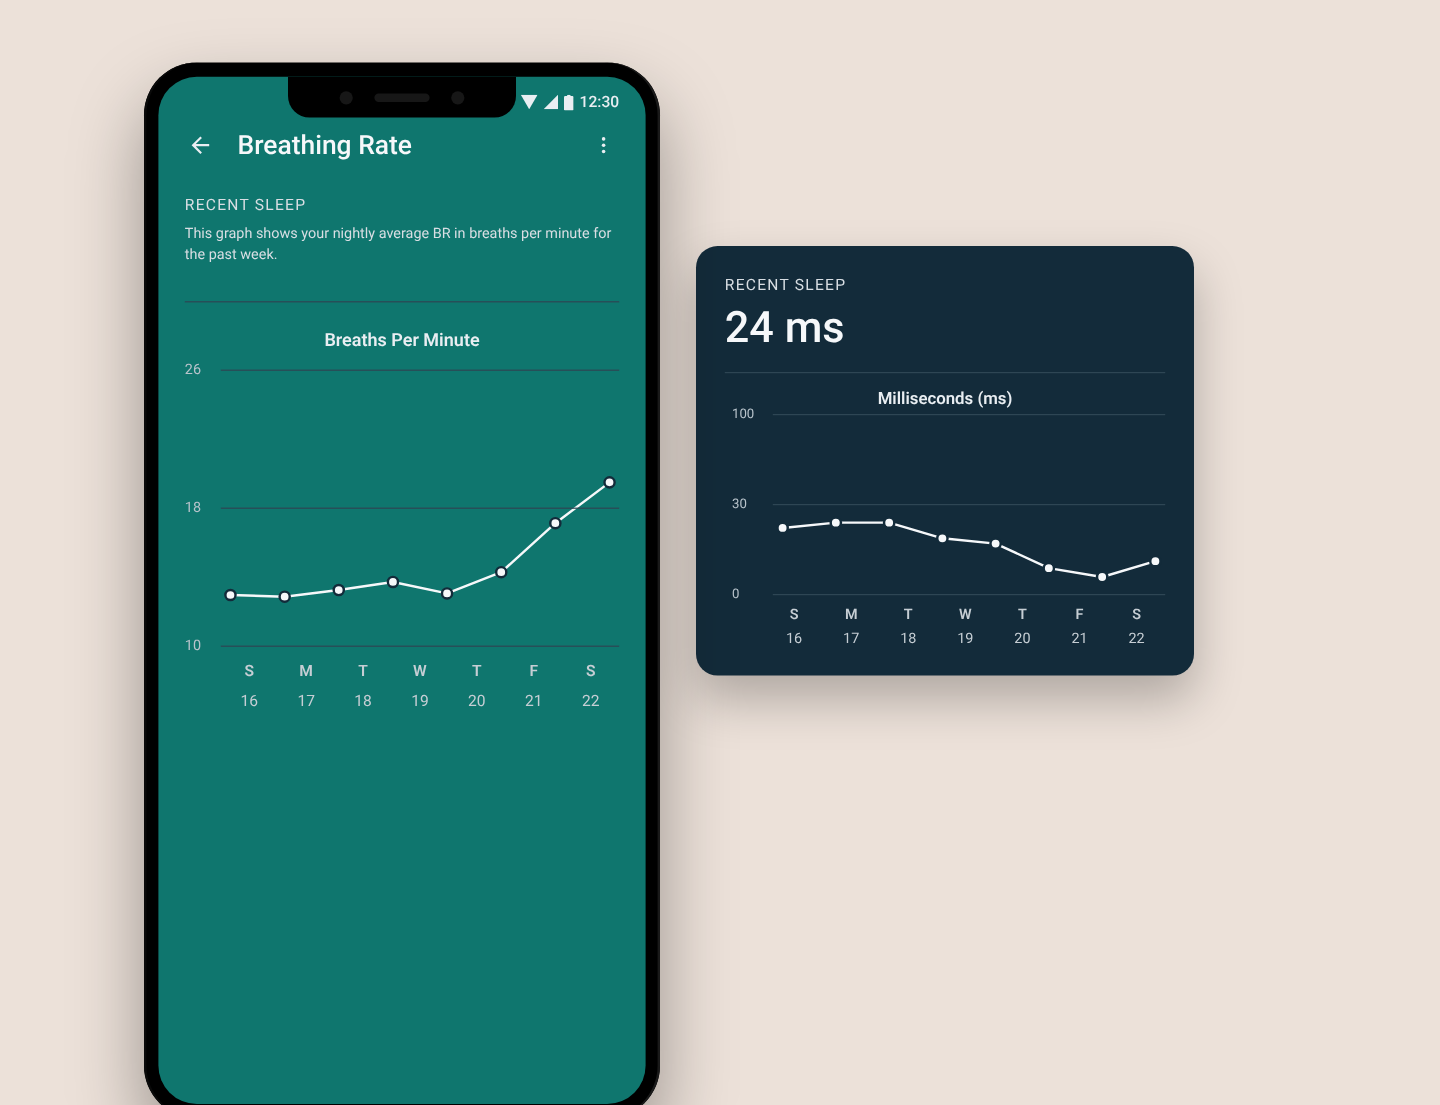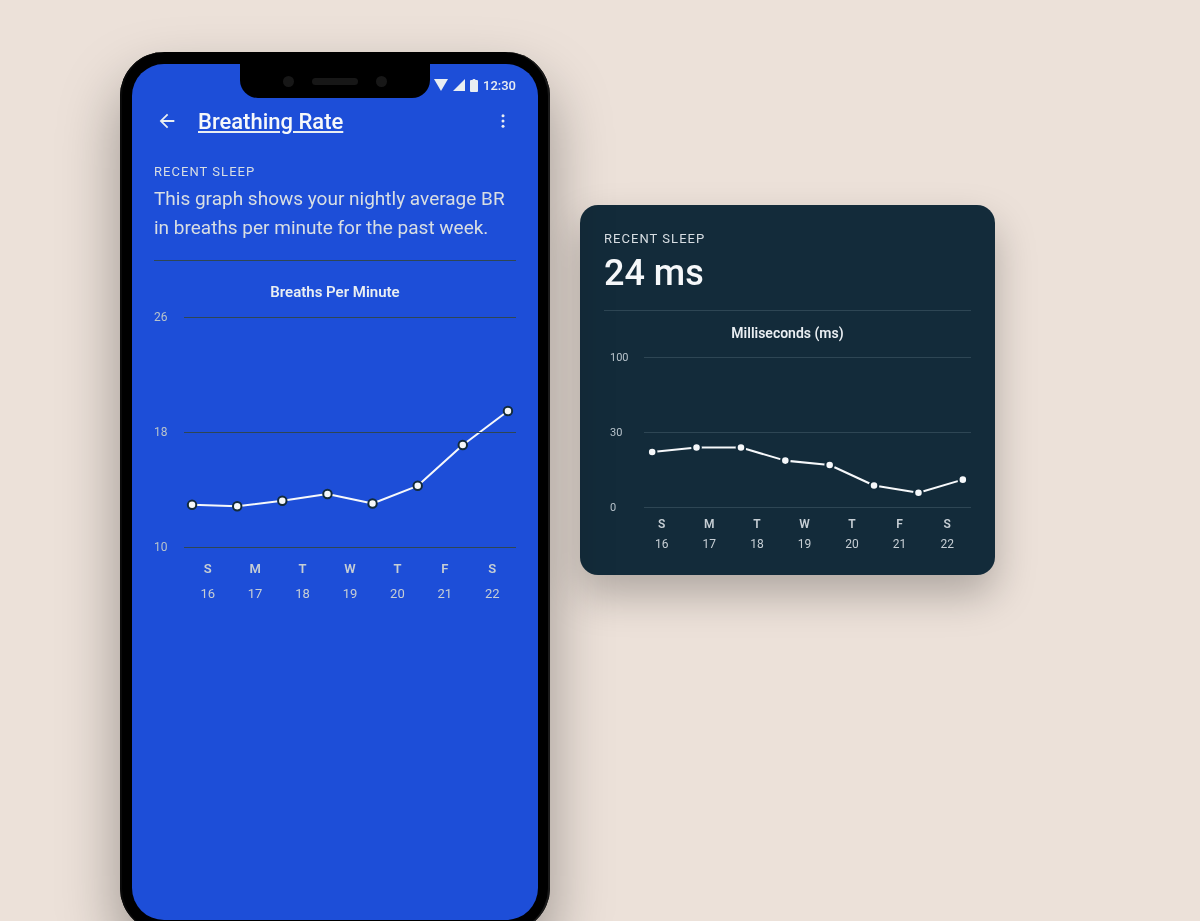--- a/index.html
+++ b/index.html
@@ -46,21 +46,21 @@
   .hr-rule {
     height: 1px;
     background: #2e4654;
     margin: 4px 0 14px 0;
   }
   .chart-title {
     text-align: center;
     font-size: 14px;
     font-weight: 600;
     color: #e9eef2;
-    margin-bottom: 16px;
+    margin-bottom: 4px;
   }
   .chart-wrap {
     position: relative;
     margin-left: 6px;
   }
   .y-tick {
     position: absolute;
     left: 0;
     font-size: 11px;
     color: #b8c3cb;
@@ -108,21 +108,21 @@
   }
   .phone::before, .phone::after {
     content: "";
     position: absolute;
     background: #000;
     border-radius: 2px;
   }
   .screen {
     width: 100%;
     height: 100%;
-    background: #1d4ed8;
+    background: #0f766e;
     border-radius: 32px;
     position: relative;
     overflow: hidden;
     color: #e9eef2;
     padding: 0 22px;
   }
 
   
   .notch {
     position: absolute;
@@ -160,37 +160,36 @@
   }
   .statusbar svg { display: block; }
 
   
   .app-header {
     display: flex;
     align-items: center;
     gap: 18px;
     margin-top: 6px;
     margin-bottom: 30px;
-    text-decoration: underline;
   }
   .app-title {
     font-size: 22px;
     font-weight: 500;
     flex: 1;
     color: #f6f8fa;
   }
   .icon-btn {
     width: 26px; height: 26px;
     display: flex; align-items: center; justify-content: center;
     color: #e9eef2;
   }
 
   
   .phone .section-value { font-size: 26px; margin-bottom: 18px;}
-  .phone .section-desc { font-size: 19px; margin-bottom: 18px; }
+  .phone .section-desc { font-size: 12px; margin-bottom: 30px; }
   .phone .hr-rule { margin-bottom: 22px; }
   .phone .chart-title { font-size: 15px; margin-bottom: 16px; }
   .phone .chart-wrap { margin-left: 0; }
   .phone .y-tick { font-size: 12px; }
   .phone .plot { margin-left: 30px; }
   .phone .x-axis { margin-left: 30px; margin-top: 14px; }
   .phone .x-col { font-size: 13px; }
   .phone .x-col .dow { margin-bottom: 10px; }
 
   svg.line-chart { display: block; width: 100%; }

